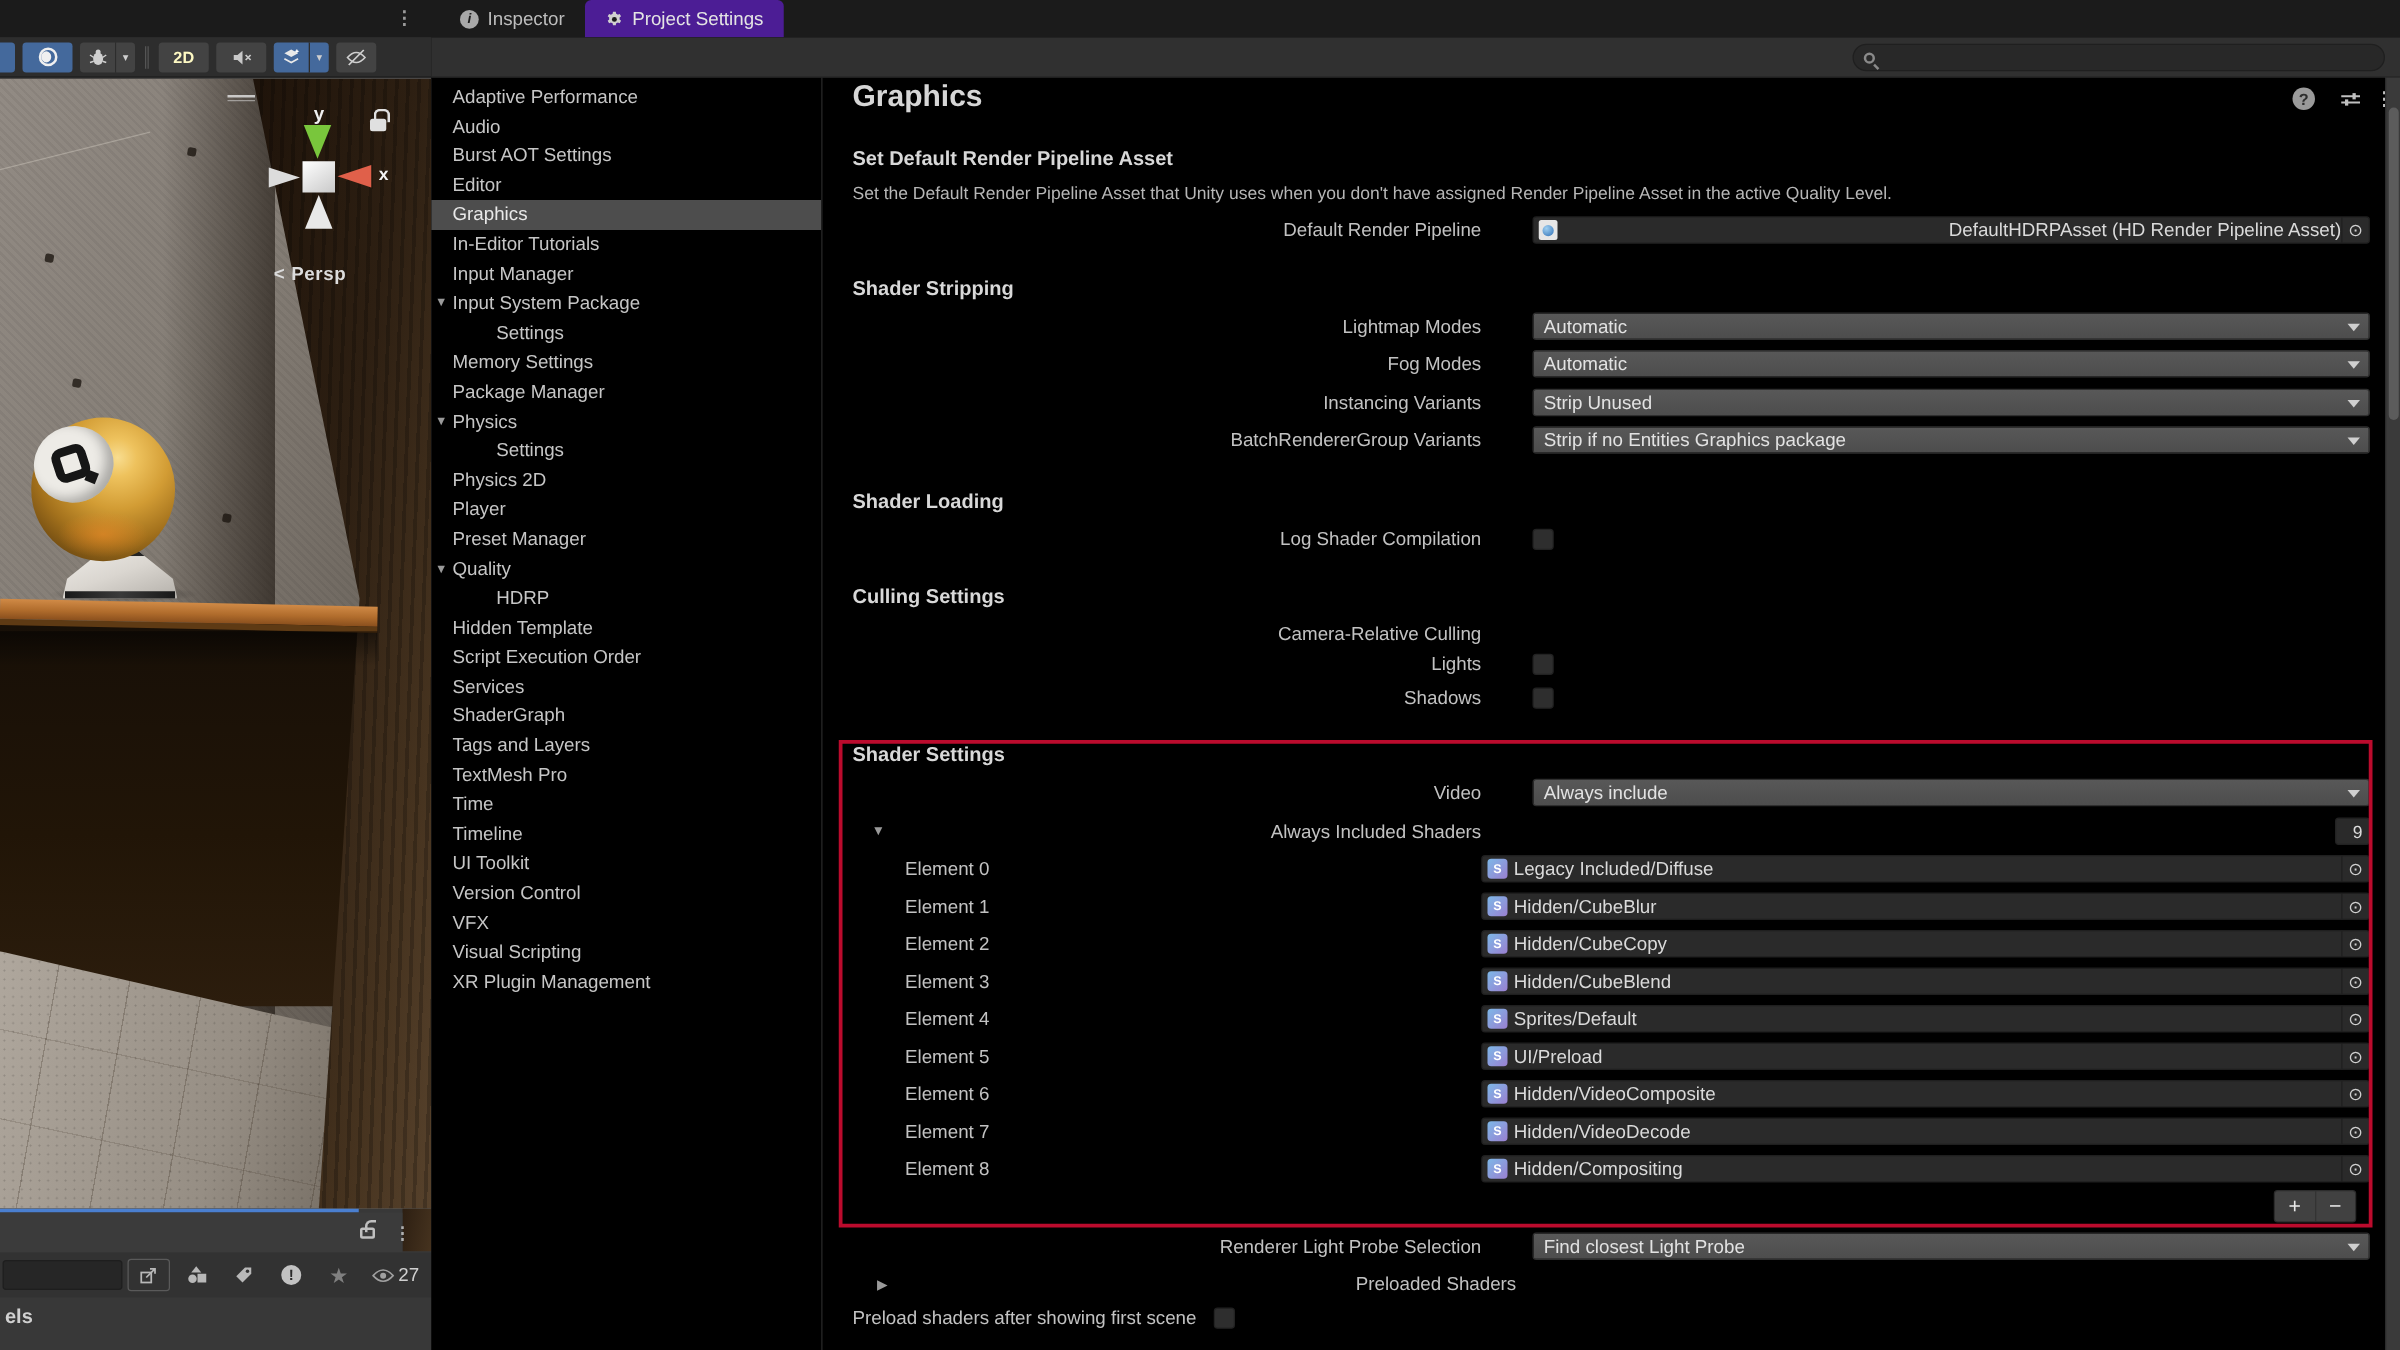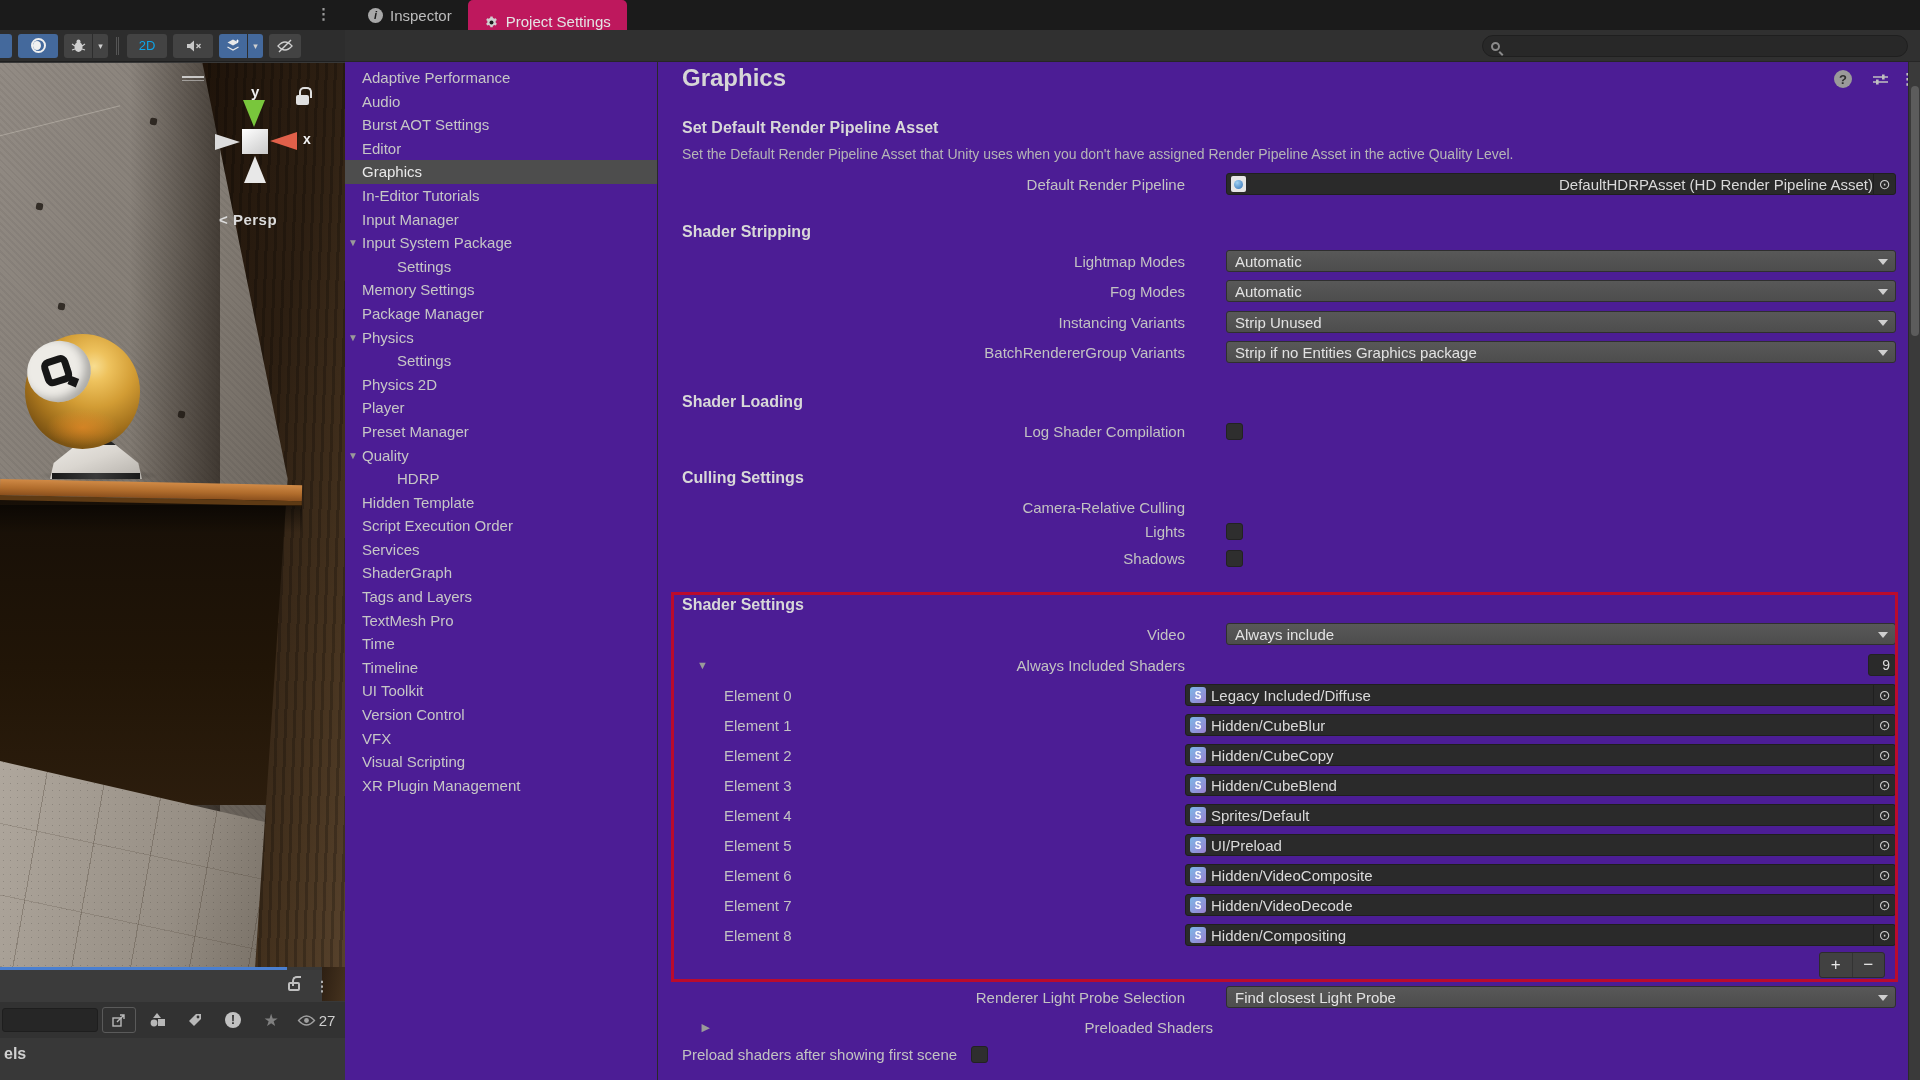--- a/index.html
+++ b/index.html
@@ -4,36 +4,36 @@
 <style>
   * { margin:0; padding:0; box-sizing:border-box; }
   html,body { width:1920px; height:1080px; overflow:hidden; }
   body { background:#383838; font-family:"Liberation Sans", sans-serif; color:#c8c8c8; position:relative; }
 
   
   #topbar { position:absolute; left:0; top:0; width:1920px; height:30px; background:#1b1b1b; display:flex; align-items:stretch; }
   .scene-kebab { position:absolute; left:316px; top:5px; color:#9a9a9a; font-size:15px; font-weight:bold; letter-spacing:0; }
   #tabs { position:absolute; left:352px; top:0; height:30px; display:flex; }
   .tab { display:flex; align-items:center; gap:7px; padding:0 16px; font-size:15px; color:#bdbdbd; height:30px; }
-  .tab.active { background:#be185d; color:#e4e4e4; border-radius:5px 5px 0 0;align-items:flex-end; }
+  .tab.active { background:#4c1d95; color:#e4e4e4; border-radius:5px 5px 0 0; }
   .info-circ { width:15px; height:15px; border-radius:50%; background:#a8a8a8; color:#1b1b1b; font-size:11px; font-weight:bold; font-style:italic; display:flex; align-items:center; justify-content:center; }
 
   
   #scene-tools { position:absolute; left:0; top:30px; width:345px; height:32px; background:#2d2d2d; display:flex; align-items:center; gap:6px; border-bottom:1px solid #1f1f1f; }
   .stb { height:24px; border-radius:3px; background:#434343; display:flex; align-items:center; justify-content:center; }
   .stb.blue { background:#44699c; }
   .sliver { width:12px; height:24px; background:#44699c; border-radius:0 3px 3px 0; }
   .moon { width:15px; height:15px; border:2px solid #f0f0f0; border-radius:50%; position:relative; }
   .moon::after { content:""; position:absolute; left:0px; top:1px; width:8px; height:9px; background:#f0f0f0; border-radius:50%; }
   .grp { display:flex; }
   .grp .stb:first-child { border-radius:3px 0 0 3px; }
   .grp .stb:last-child { border-radius:0 3px 3px 0; border-left:1px solid #2d2d2d; }
   .ddarrow { font-size:9px; color:#cfcfcf; }
   .vsep { width:3px; height:18px; border-left:1px solid #555; border-right:1px solid #555; margin:0 2px; }
-  .b2d-txt { font-size:13px; font-weight:normal; color:#0ea5e9; }
+  .b2d-txt { font-size:13px; font-weight:bold; color:#fef9c3; }
 
   
   #scene { position:absolute; left:0; top:63px; width:345px; height:904px; overflow:hidden; background:#6f6860; }
   .concrete { position:absolute; inset:0; background:
       repeating-linear-gradient(45deg, rgba(0,0,0,.05) 0 2px, transparent 2px 5px),
       linear-gradient(115deg,#928b84 0%,#857e76 35%,#6f6860 65%,#5a534b 100%); }
   .crack { position:absolute; left:-8px; top:58px; width:130px; height:1px; background:rgba(225,220,210,.35); transform:rotate(-14deg); }
   .anchor { position:absolute; width:7px; height:7px; background:#332d27; border-radius:2px; transform:rotate(10deg); }
   .shade { position:absolute; left:130px; top:0; width:90px; height:100%; background:linear-gradient(90deg, transparent, rgba(18,11,5,.55)); }
   .dark-wall { position:absolute; left:0; top:436px; width:302px; height:306px; background:linear-gradient(180deg,#170f07 0%,#211507 55%,#2c1d0d 100%); }
@@ -93,21 +93,21 @@
   .sb-tools { position:absolute; left:0; top:35px; width:345px; height:36px; background:#323232; display:flex; align-items:center; }
   .sb-input { width:96px; height:24px; background:#262626; border:1px solid #1e1e1e; border-radius:3px; margin-left:2px; }
   .sb-btn { width:34px; height:26px; display:flex; align-items:center; justify-content:center; margin-left:4px; }
   .boxed { border:1px solid #5a5a5a; border-radius:3px; }
   .warn-circ { width:16px; height:16px; border-radius:50%; background:#c2c2c2; color:#2a2a2a; font-weight:bold; font-size:12px; display:flex; align-items:center; justify-content:center; }
   .star-glyph { color:#808080; font-size:17px; }
   .vis-count { color:#cfcfcf; font-size:15px; margin-left:3px; }
   .sb-partial { position:absolute; left:4px; top:78px; font-size:16px; font-weight:bold; color:#d0d0d0; }
 
   
-  #settings { position:absolute; left:345px; top:30px; width:1575px; height:1050px; background:#4c1d95; }
+  #settings { position:absolute; left:345px; top:30px; width:1575px; height:1050px; background:#000000; }
   #searchrow { position:absolute; left:0; top:0; width:1575px; height:32px; background:#303030; border-bottom:1px solid #262626; }
   .searchfield { position:absolute; left:1137px; top:5px; width:426px; height:22px; background:#282828; border:1px solid #1f1f1f; border-radius:11px; display:flex; align-items:center; padding-left:8px; }
   .mag { width:9px; height:9px; border:2px solid #8a8a8a; border-radius:50%; position:relative; }
   .mag::after { content:""; position:absolute; left:7px; top:7px; width:2px; height:5px; background:#8a8a8a; transform:rotate(-45deg); }
 
   #sidebar { position:absolute; left:0; top:32px; width:312px; height:1018px; overflow:hidden; }
   #sidebar ul { list-style:none; position:absolute; top:4px; left:0; width:100%; }
   .sb-item { position:relative; height:23.6px; line-height:23.6px; padding-left:17px; font-size:15px; color:#c6c6c6; white-space:nowrap; }
   .sb-item.selected { background:#4d4d4d; color:#e9e9e9; }
   .sb-item.depth1 { padding-left:52px; }

